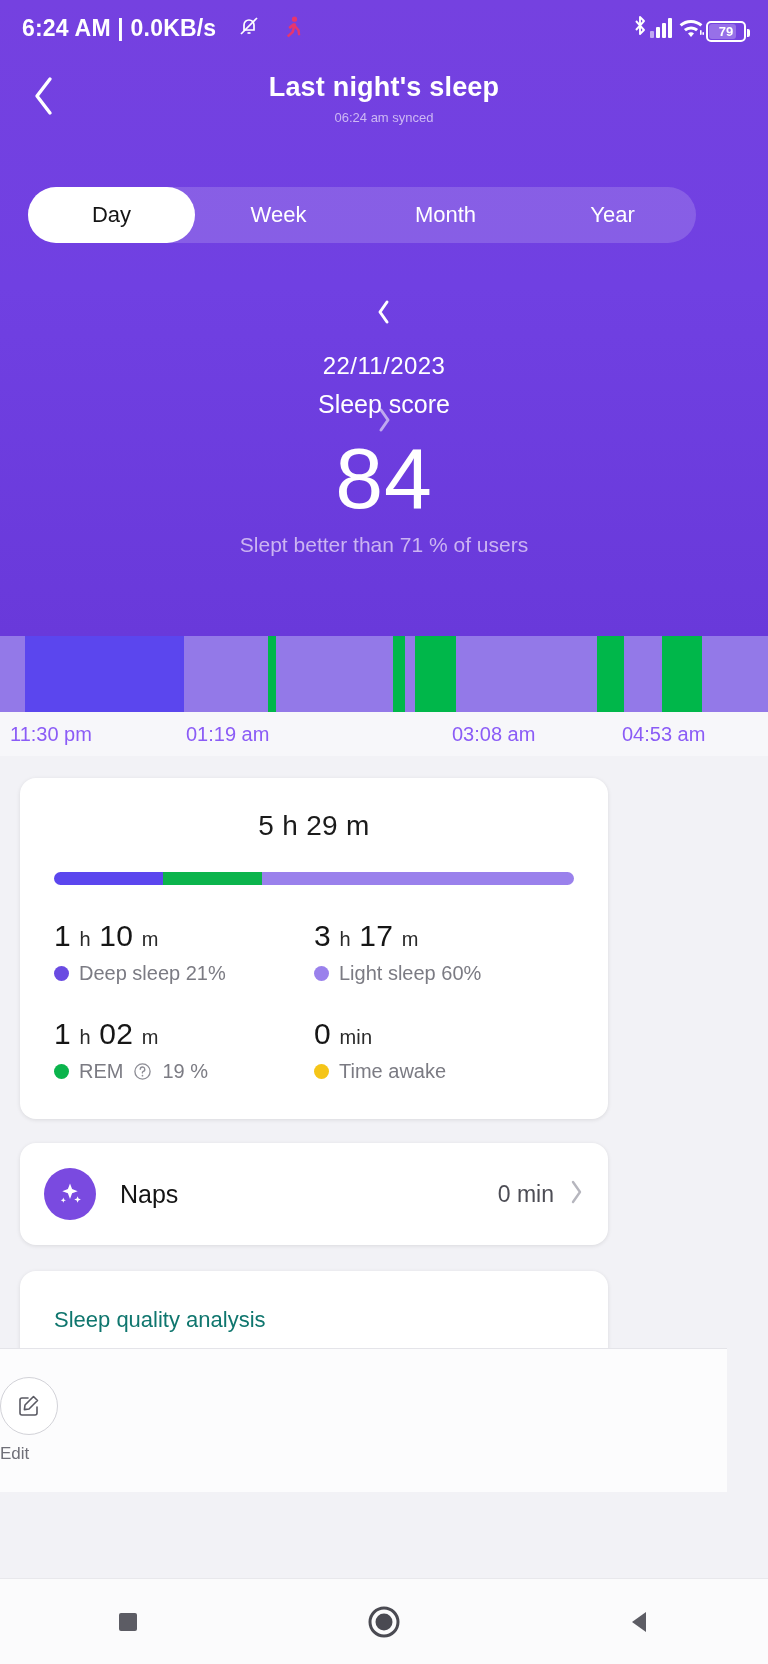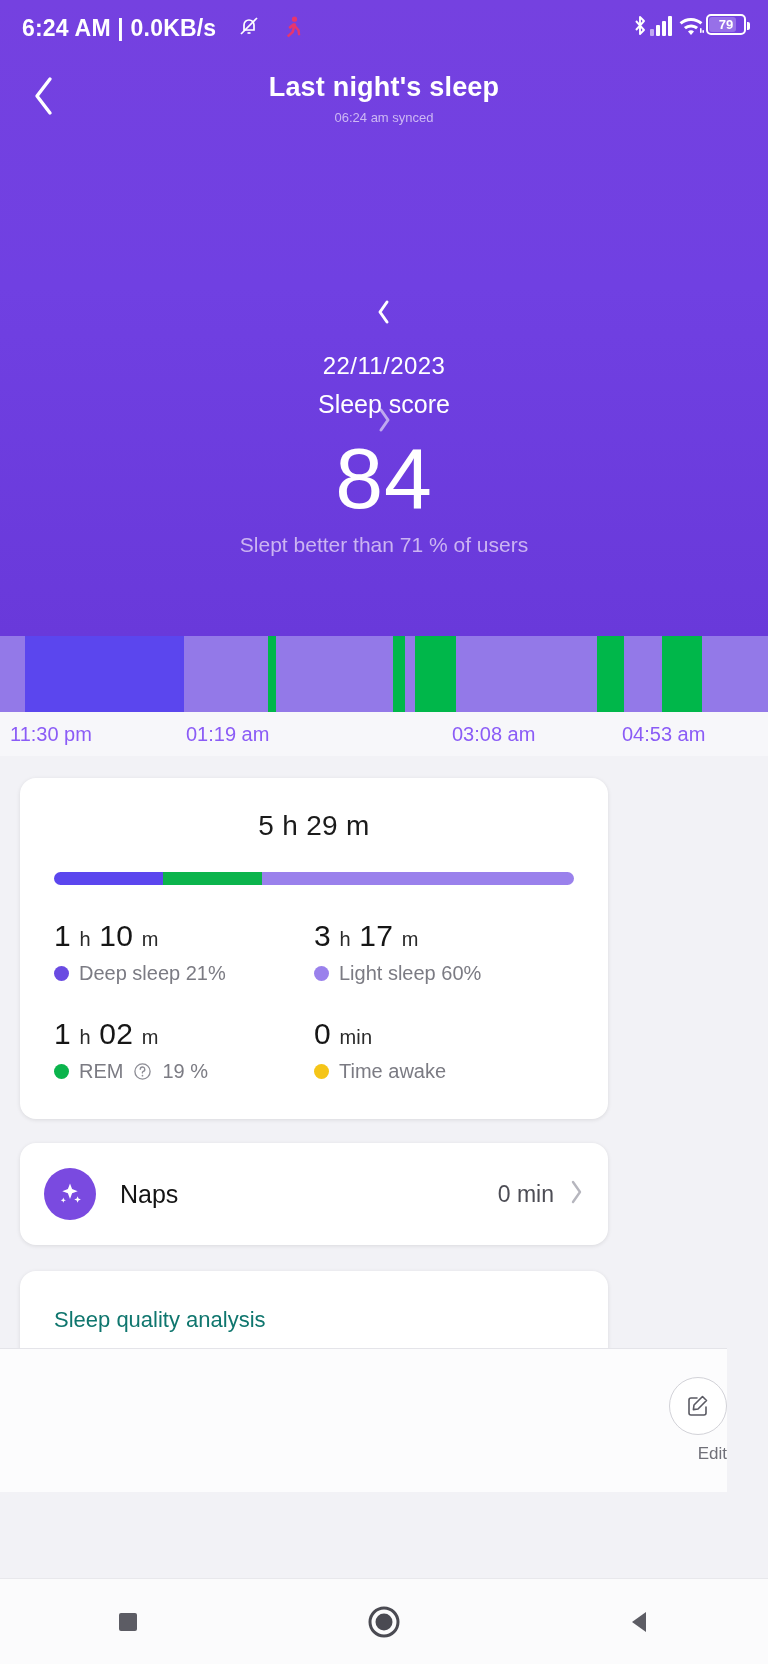--- a/index.html
+++ b/index.html
@@ -21,21 +21,21 @@
   .statusbar {
     position: absolute; top: 0; left: 0; width: 768px; height: 56px;
     display: flex; align-items: center; justify-content: space-between;
     padding: 0 22px;
   }
   .sb-left { display: flex; align-items: flex-end; gap: 21px; }
   .sb-clock {
     color: #fff; font-size: 23px; font-weight: bold; letter-spacing: .2px;
     white-space: nowrap;
   }
-  .sb-right { display: flex; align-items: flex-start; gap: 1px; }
+  .sb-right { display: flex; align-items: flex-end; gap: 1px; }
   .icn { display: block; }
 
   .battery {
     position: relative; width: 40px; height: 21px;
     border: 2px solid #fff; border-radius: 5px;
     display: flex; align-items: center; justify-content: center;
   }
   .battery::after {
     content: ""; position: absolute; right: -6px; top: 6px;
     width: 3px; height: 8px; background: #fff; border-radius: 0 2px 2px 0;
@@ -128,21 +128,21 @@
   .nap-val { font-size: 23px; color: #4d4d55; margin-right: 14px; }
 
   
   #analysis-card { top: 1271px; height: 120px; overflow: hidden; }
   .analysis-title { font-size: 22px; color: #0f766e; padding: 36px 0 0 34px; }
 
   
   .editbar {
     position: absolute; top: 1348px; left: 0; width: 727px; height: 144px;
     background: #fcfcfd; border-top: 1px solid #e4e4e9;
-    display: flex; flex-direction: column; align-items: flex-end; justify-content: center;
+    display: flex; flex-direction: column; align-items: flex-start; justify-content: center;
   }
   .edit-circle {
     width: 58px; height: 58px; border-radius: 50%; border: 1px solid #d2d2d8;
     display: flex; align-items: center; justify-content: center; background: #fff;
   }
   .edit-label { font-size: 17px; color: #6f6f78; margin-top: 9px; }
 
   
   .navbar {
     position: absolute; bottom: 0; left: 0; width: 768px; height: 86px;
@@ -210,20 +210,26 @@
         <svg width="26" height="44" viewBox="0 0 26 44" fill="none" stroke="#fff" stroke-width="3.4" stroke-linecap="round" stroke-linejoin="round">
           <polyline points="19,5 6,22 19,39"></polyline>
         </svg>
       </div>
       <div class="title-block">
         <div class="page-title">Last night's sleep</div>
         <div class="sync-text">06:24 am synced</div>
       </div>
     </div>
 
+    <div class="tabs">
+      <div class="tab active">Day</div>
+      <div class="tab">Week</div>
+      <div class="tab">Month</div>
+      <div class="tab">Year</div>
+    </div>
 
     <div class="datenav">
       <span class="date-arrow">
         <svg width="16" height="28" viewBox="0 0 16 28" fill="none" stroke="#ffffff" stroke-width="3" stroke-linecap="round" stroke-linejoin="round">
           <polyline points="11,4 4,14 11,24"></polyline>
         </svg>
       </span>
       <span class="date-label">22/11/2023</span>
       <span class="date-arrow">
         <svg width="16" height="28" viewBox="0 0 16 28" fill="none" stroke="#bfa9ef" stroke-width="3" stroke-linecap="round" stroke-linejoin="round">

